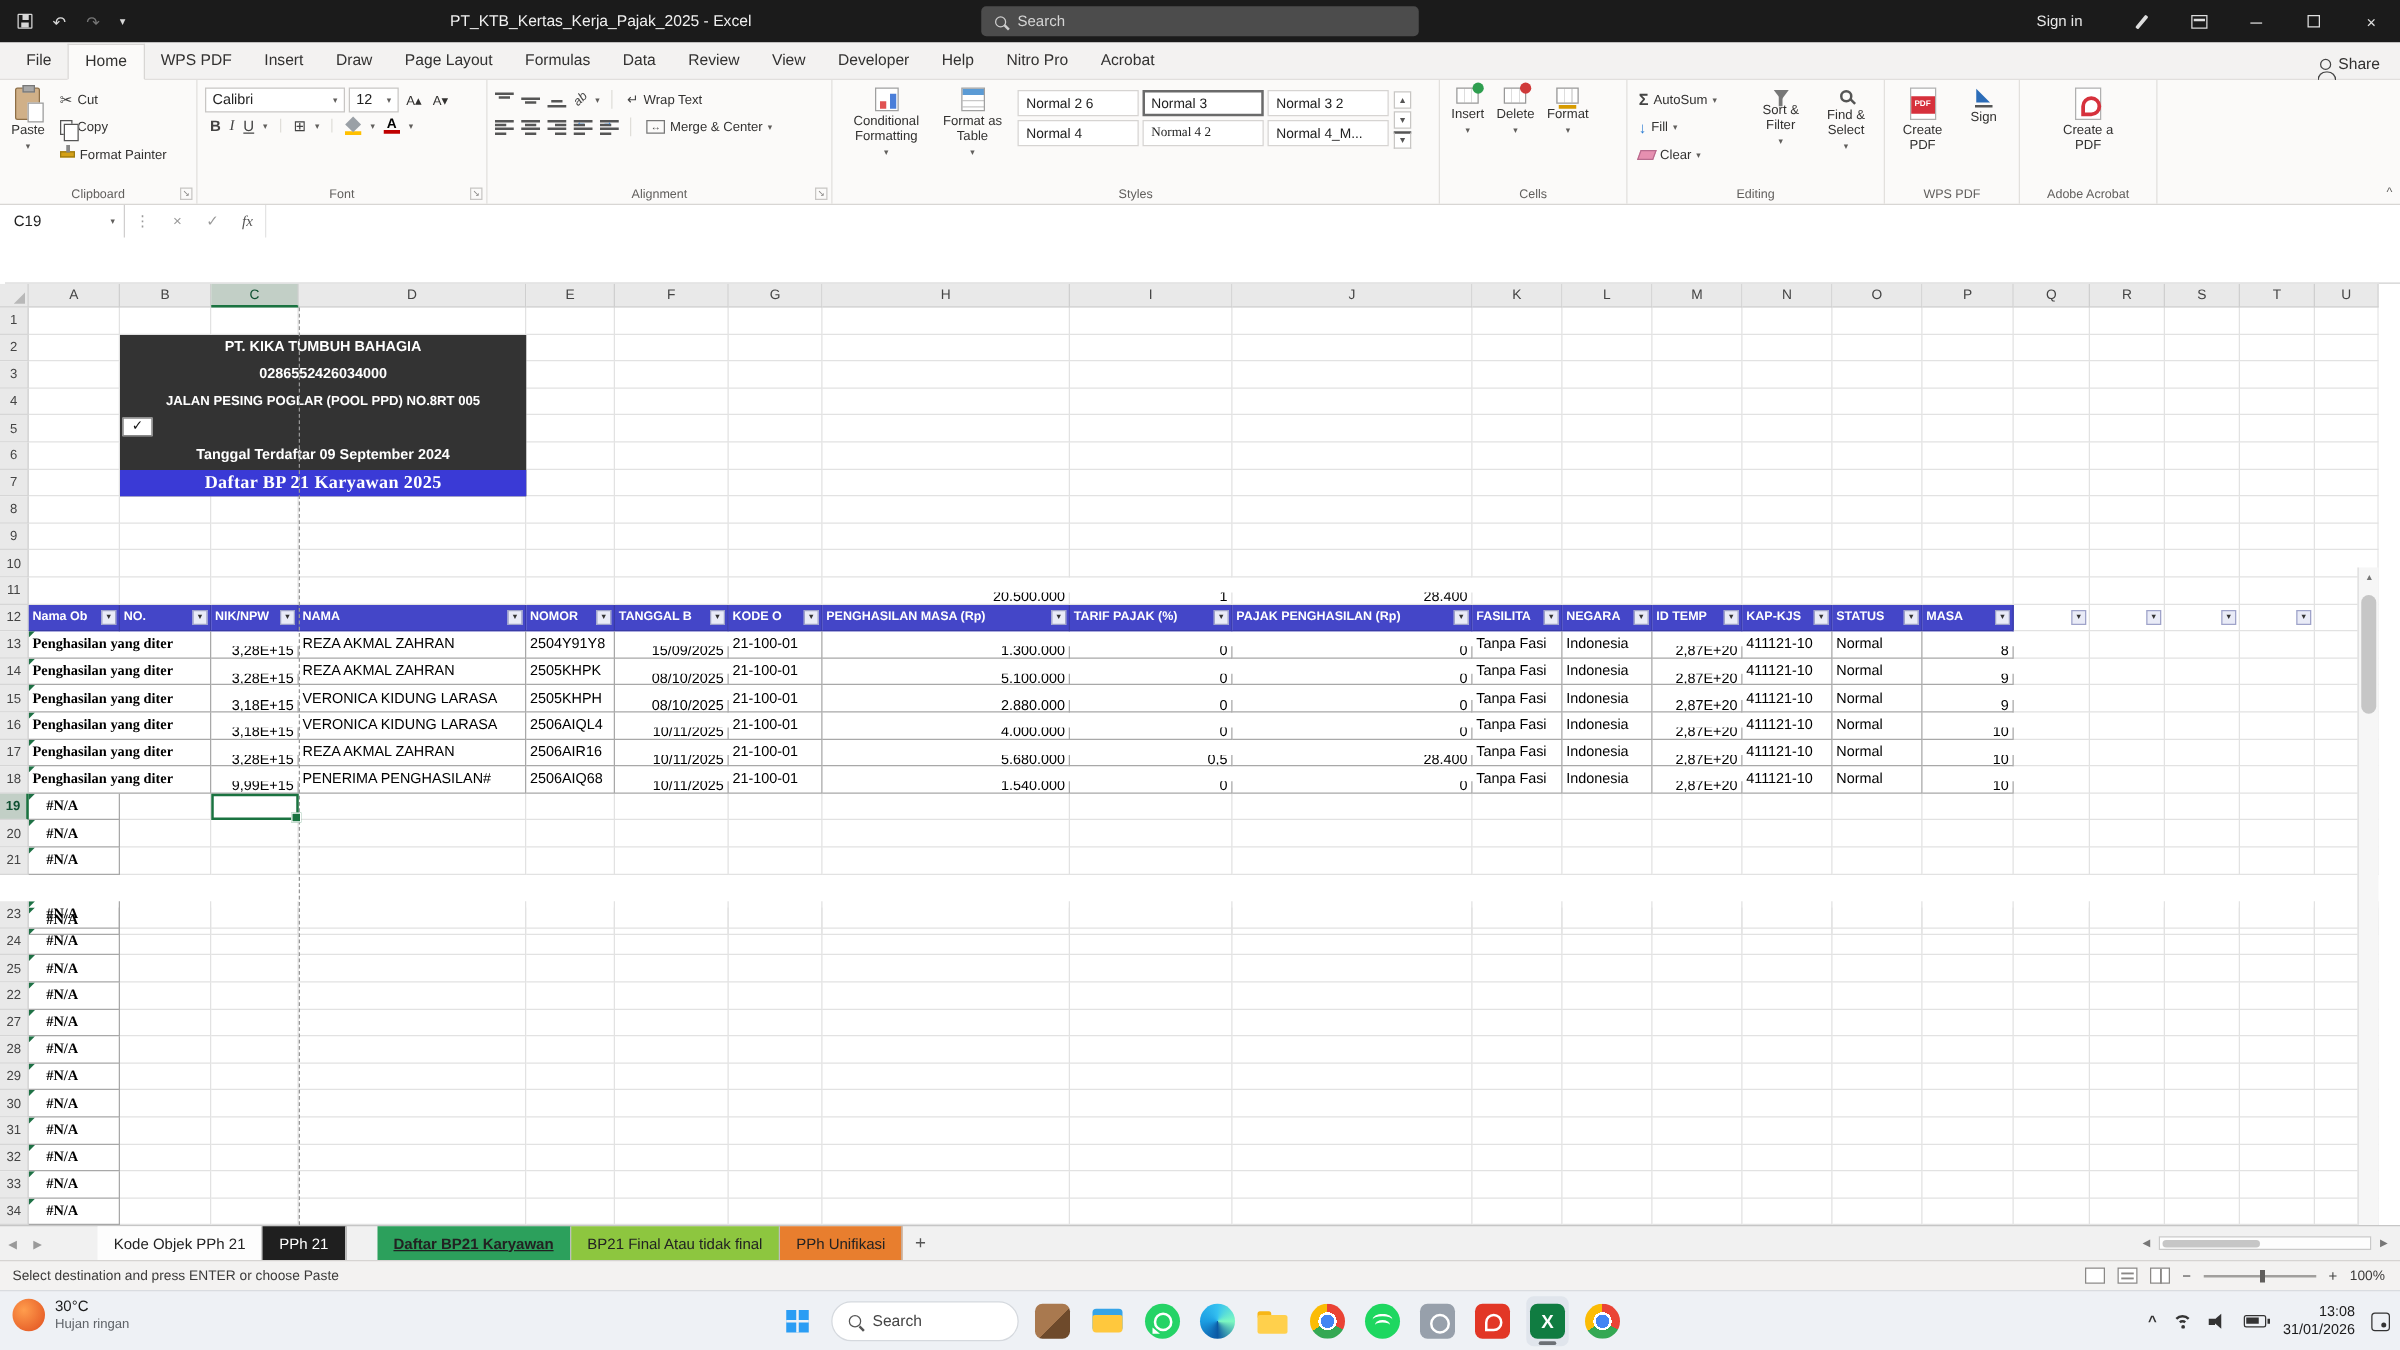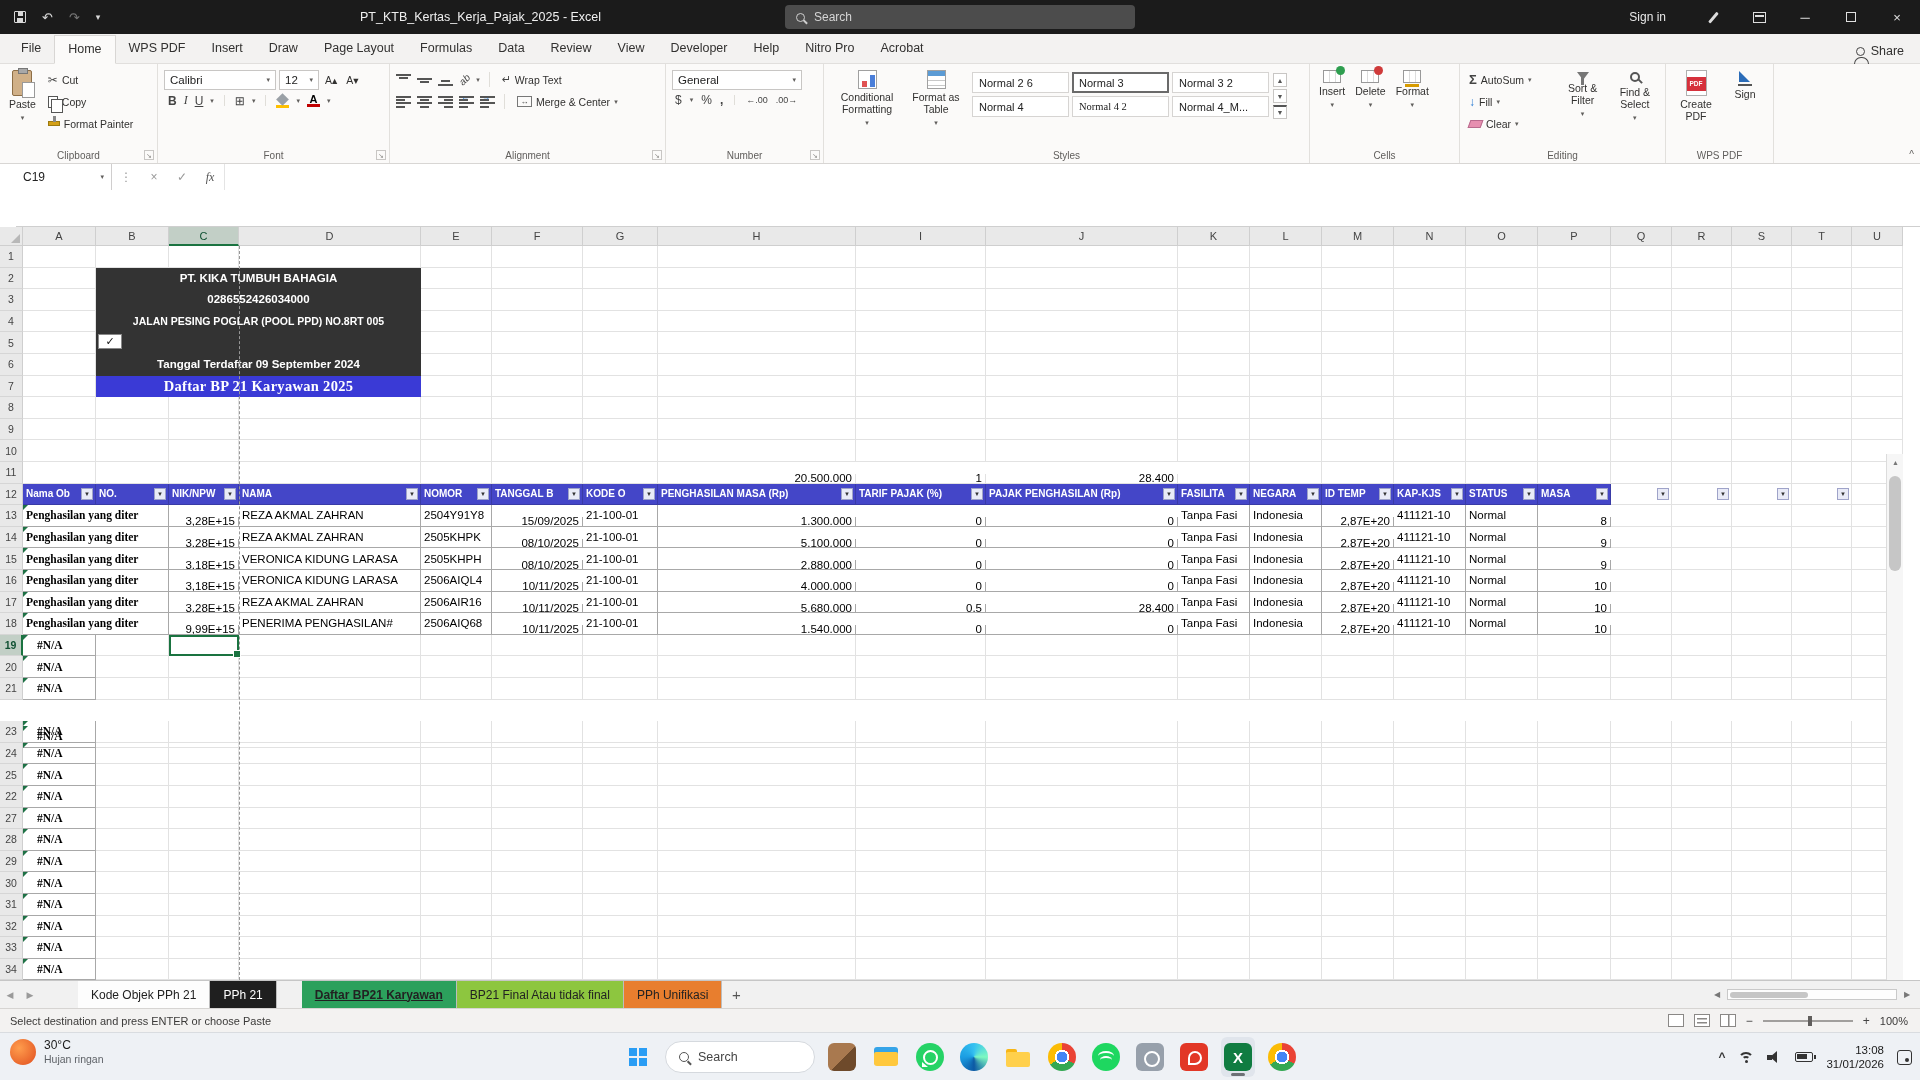--- a/index.html
+++ b/index.html
@@ -124,21 +124,21 @@
   .ic-sign { width:16px; height:16px; position:relative; }
   .ic-sign::before { content:""; position:absolute; left:2px; top:1px; width:0; height:0;
                      border-left:11px solid #2b6cb8; border-top:11px solid transparent; }
   .ic-sign::after { content:""; position:absolute; left:1px; bottom:0; width:14px; height:2px; background:#555; }
   .ic-apdf { width:21px; height:26px; background:#fff; border:1px solid #b0b0b0; position:relative; }
   .ic-apdf::after { content:""; position:absolute; left:4px; top:6px; width:10px; height:10px;
                     border:3px solid #d6313c; border-radius:50% 50% 50% 0; }
   .collapse { position:absolute; right:6px; bottom:3px; font-size:10px; color:#605e5c; }
 
   
-  .fbar { position:absolute; top:164px; left:16px; right:0; height:63px; background:#fff; border-bottom:1px solid #cfcfcf; }
+  .fbar { position:absolute; top:164px; left:4px; right:0; height:63px; background:#fff; border-bottom:1px solid #cfcfcf; }
   .fbar-top { height:26px; display:flex; align-items:stretch; }
   .namebox { width:96px; border-right:1px solid #d0cece; display:flex; align-items:center; justify-content:space-between;
              padding:0 7px; font-size:12px; color:#222; }
   .fb-ic { width:28px; display:flex; align-items:center; justify-content:center; font-size:12px; color:#9a9a9a; }
   .fb-fx { font-family:"Liberation Serif",serif; font-style:italic; color:#555; }
   .fb-input { flex:1; border-left:1px solid #e4e4e4; }
 
   
   .gridwrap { position:absolute; top:227px; left:0; width:1903px; height:753px; background:#fff; overflow:hidden; }
   .colheads { position:absolute; top:0; left:0; height:19px; display:flex; z-index:2; }
@@ -429,39 +429,20 @@
             <span class="ic-merge">↔</span>
             <span>Merge &amp; Center</span>
             <span class="caret">▾</span>
           </div>
         </div>
       </div>
       <div class="glabel">Alignment</div>
       <div class="launcher">↘</div>
     </div>
 
-    <div class="rgroup" style="width:158px;">
-      <div class="grp-col">
-        <div class="combo" style="width:130px;">
-          <span>General</span>
-          <span class="caret">▾</span>
-        </div>
-        <div class="row" style="gap:8px; padding-left:3px;">
-          <span class="g13">$</span>
-          <span class="caret">▾</span>
-          <span class="g13">%</span>
-          <span class="g13 bold">,</span>
-          <span class="vsep"></span>
-          <span style="font-size:9px;color:#444;">←.00</span>
-          <span style="font-size:9px;color:#444;">.00→</span>
-        </div>
-      </div>
-      <div class="glabel">Number</div>
-      <div class="launcher">↘</div>
-    </div>
 
     <div class="rgroup" style="width:486px; display:flex;">
       <div class="bigbtn" style="width:74px;">
         <span class="ic-cf"></span>
         <span>Conditional Formatting</span>
         <span class="caret">▾</span>
       </div>
       <div class="bigbtn" style="width:64px;">
         <span class="ic-fat"></span>
         <span>Format as Table</span>
@@ -540,20 +521,27 @@
           </span>
         <span>Create PDF</span>
       </div>
       <div class="bigbtn" style="width:42px;">
         <span class="ic-sign"></span>
         <span>Sign</span>
       </div>
       <div class="glabel">WPS PDF</div>
     </div>
 
+    <div class="rgroup" style="width:110px; display:flex; justify-content:center;">
+      <div class="bigbtn" style="width:60px;">
+        <span class="ic-apdf"></span>
+        <span>Create a PDF</span>
+      </div>
+      <div class="glabel">Adobe Acrobat</div>
+    </div>
 
     <div class="collapse">^</div>
   </div>
 
   <div class="fbar">
     <div class="fbar-top">
       <div class="namebox">
         <span>C19</span>
         <span class="caret">▾</span>
       </div>

